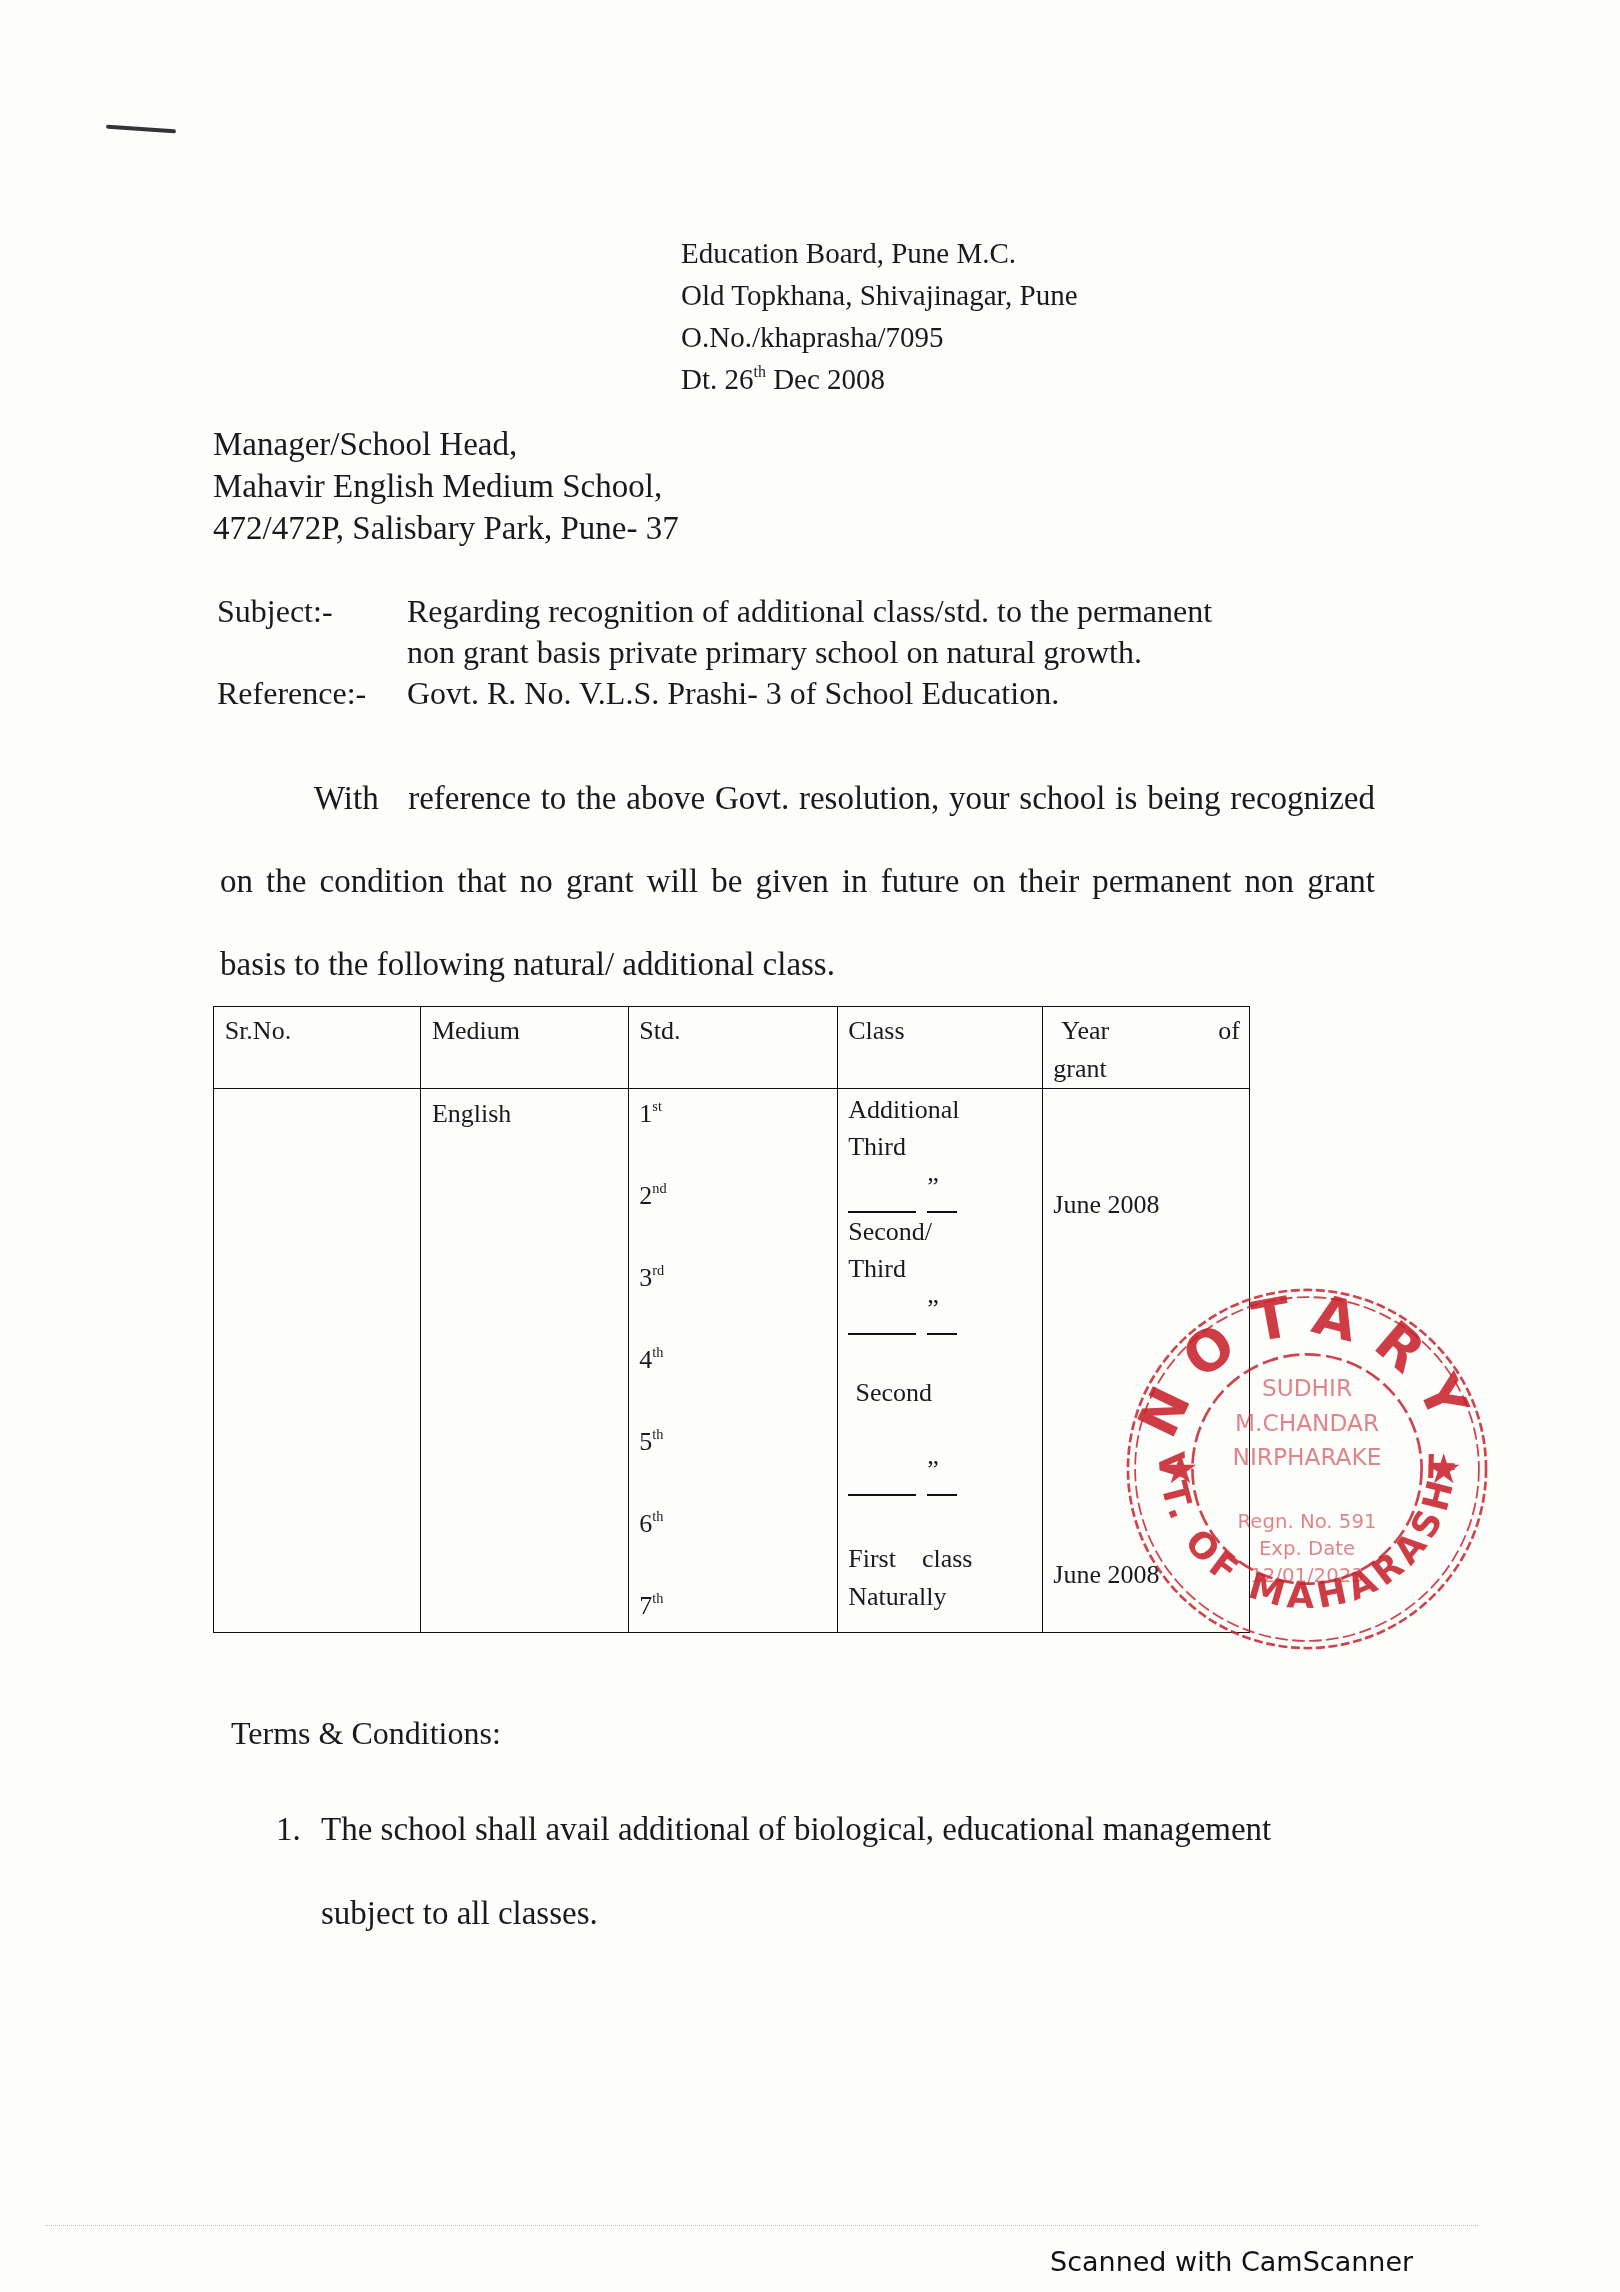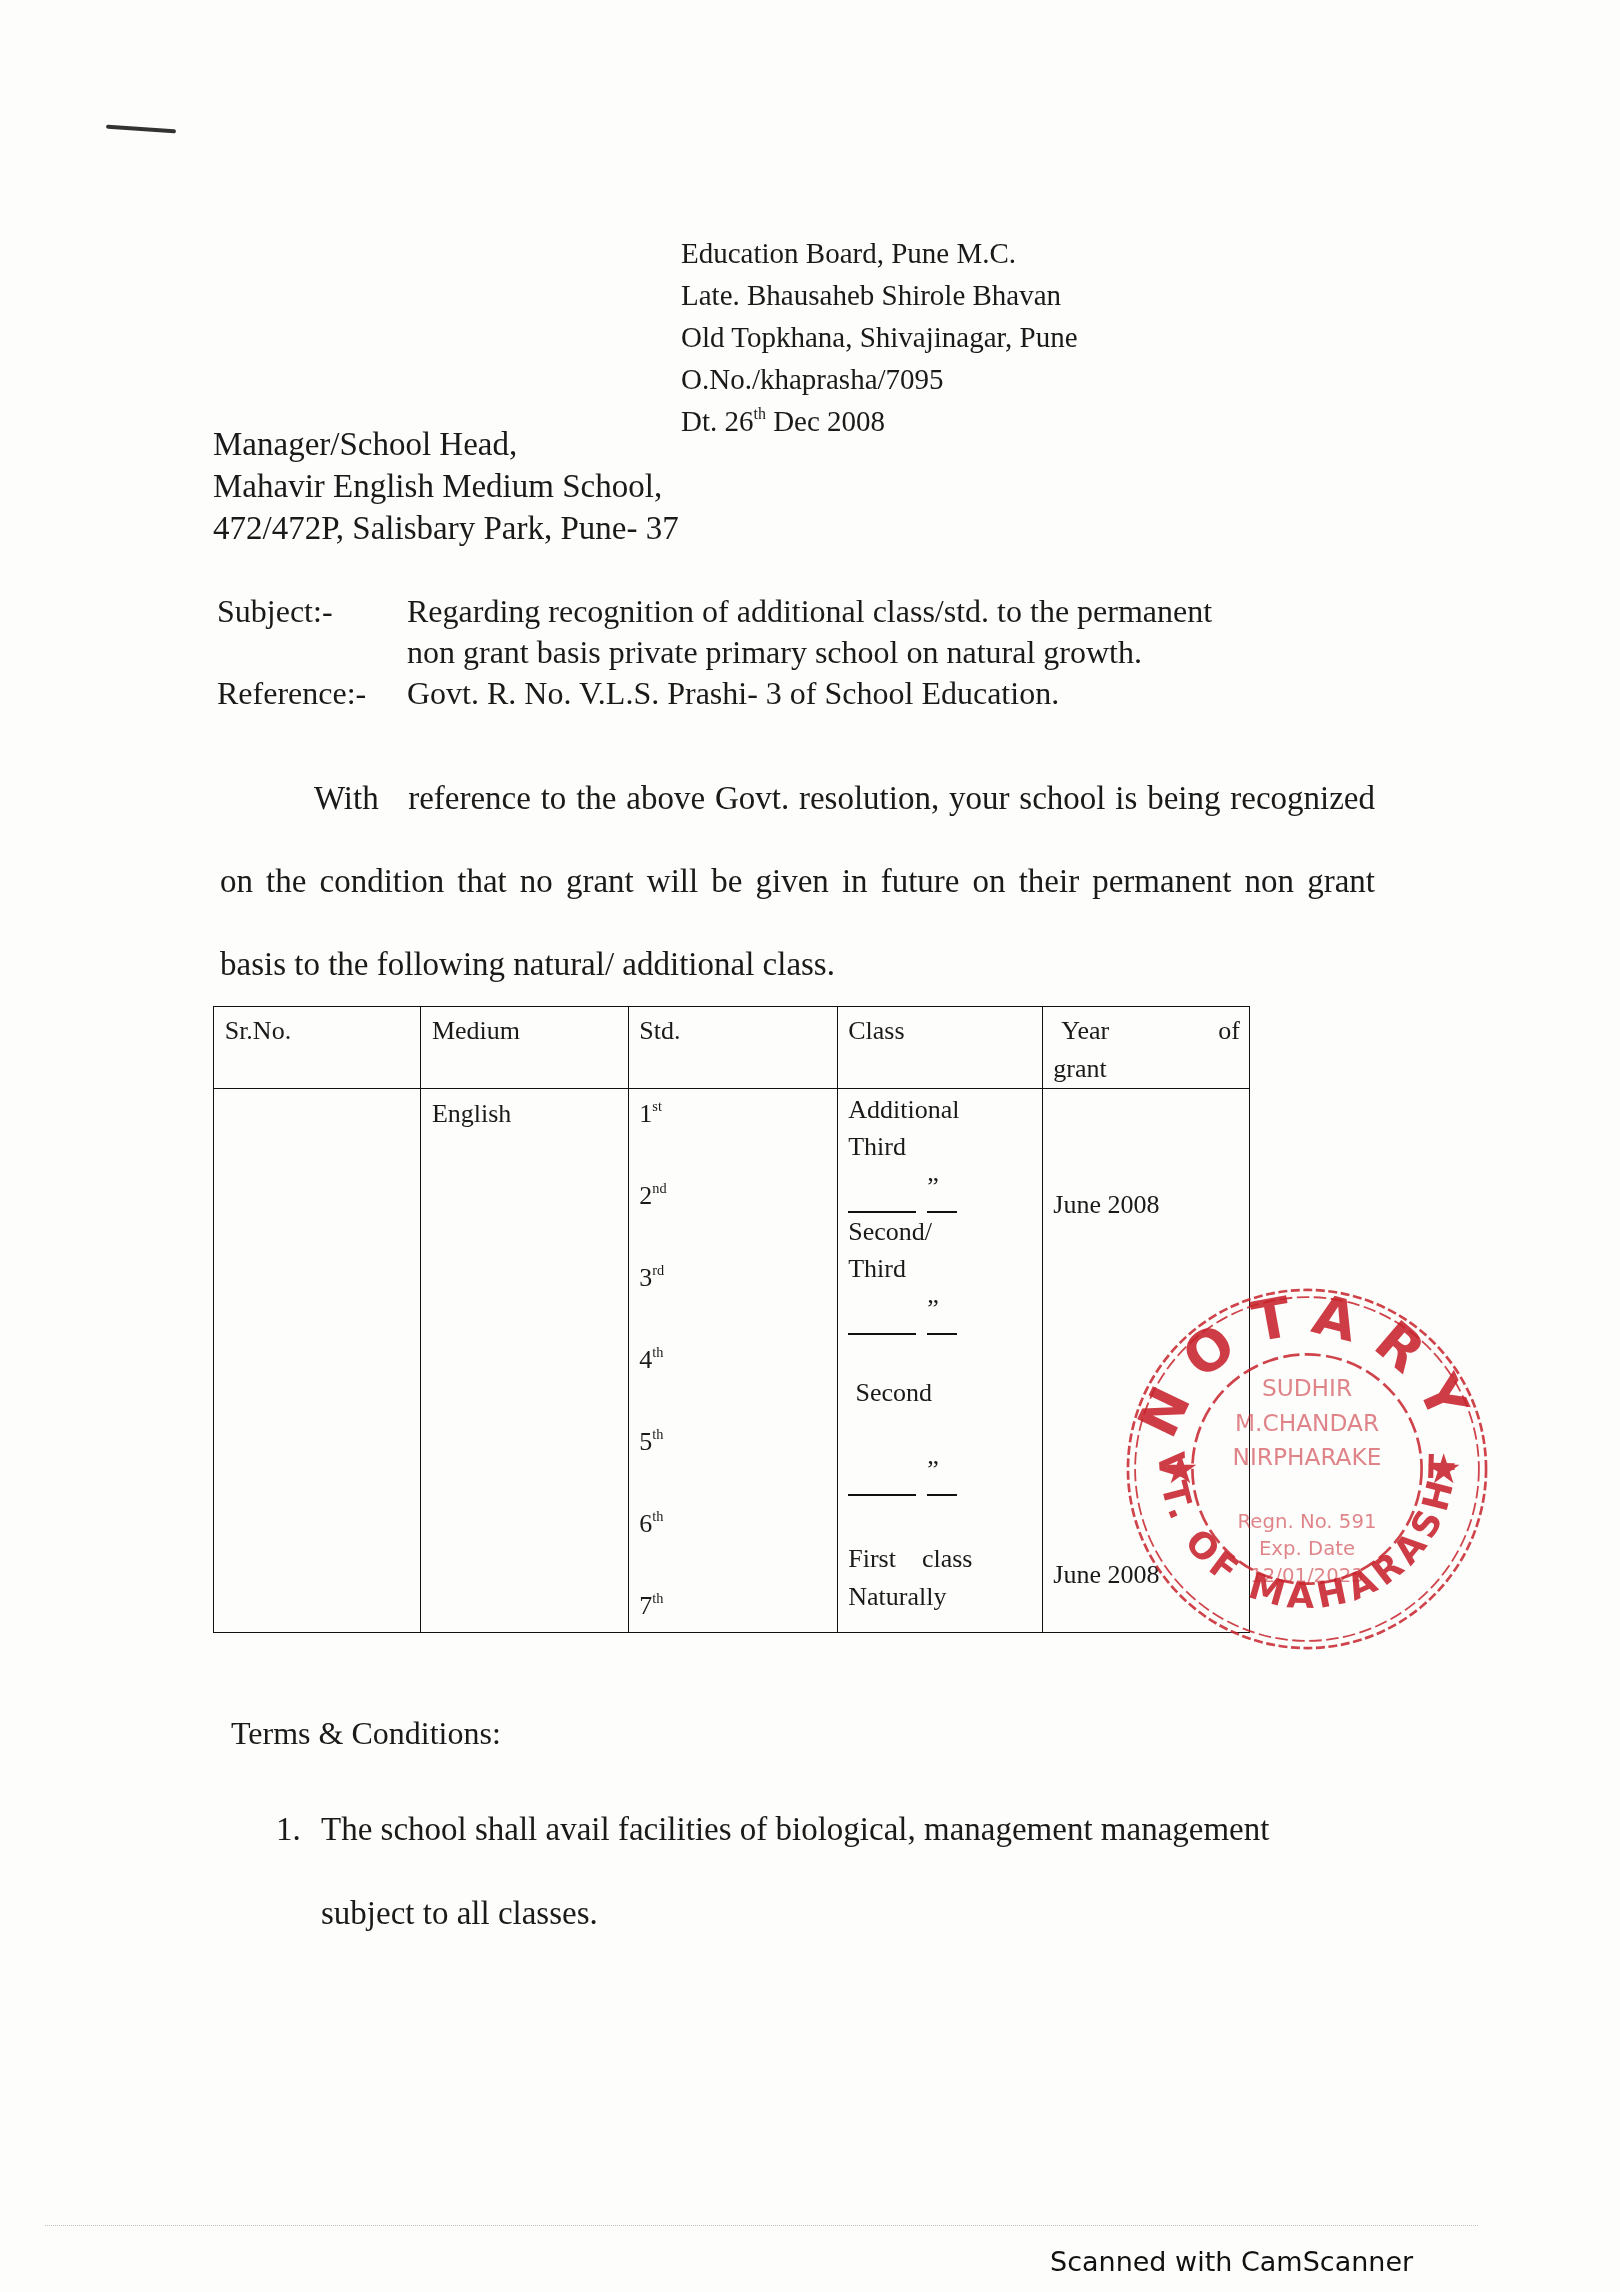--- a/index.html
+++ b/index.html
@@ -53,21 +53,20 @@
   .scan-line { left: 45px; top: 2225px; width: 1433px; height: 0.9px; border-top: 1.8px dotted #c9bcbc; }
   .camscanner { left: 1050px; top: 2246px; font-family: "DejaVu Sans", sans-serif; font-size: 27px; color: #111; }
 </style>
 </head>
 <body>
 
 <div class="abs pen-mark"></div>
 
 <div class="abs sender">
   <div>Education Board, Pune M.C.</div>
-  <div>Late. Bhausaheb Shirole Bhavan</div>
   <div>Old Topkhana, Shivajinagar, Pune</div>
   <div>O.No./khaprasha/7095</div>
   <div><span>Dt. 26</span><sup>th</sup><span> Dec 2008</span></div>
 </div>
 
 <div class="abs addressee">
   <div>Manager/School Head,</div>
   <div>Mahavir English Medium School,</div>
   <div>472/472P, Salisbary Park, Pune- 37</div>
 </div>
@@ -175,19 +174,19 @@
       <text x="210" y="206" font-size="26">NIRPHARAKE</text>
       <text x="210" y="276" font-size="22">Regn. No. 591</text>
       <text x="210" y="306" font-size="22">Exp. Date</text>
       <text x="210" y="336" font-size="22">12/01/2023</text>
     </g>
   </svg>
 </div>
 
 <div class="abs terms-title">Terms &amp; Conditions:</div>
 <div class="abs terms-item">
-  <div><span class="num">1.</span><span>The school shall avail facilities of biological, management management</span></div>
+  <div><span class="num">1.</span><span>The school shall avail additional of biological, educational management</span></div>
   <div class="cont">subject to all classes.</div>
 </div>
 
 <div class="abs scan-line"></div>
 <div class="abs camscanner">Scanned with CamScanner</div>
 
 
 </body></html>

